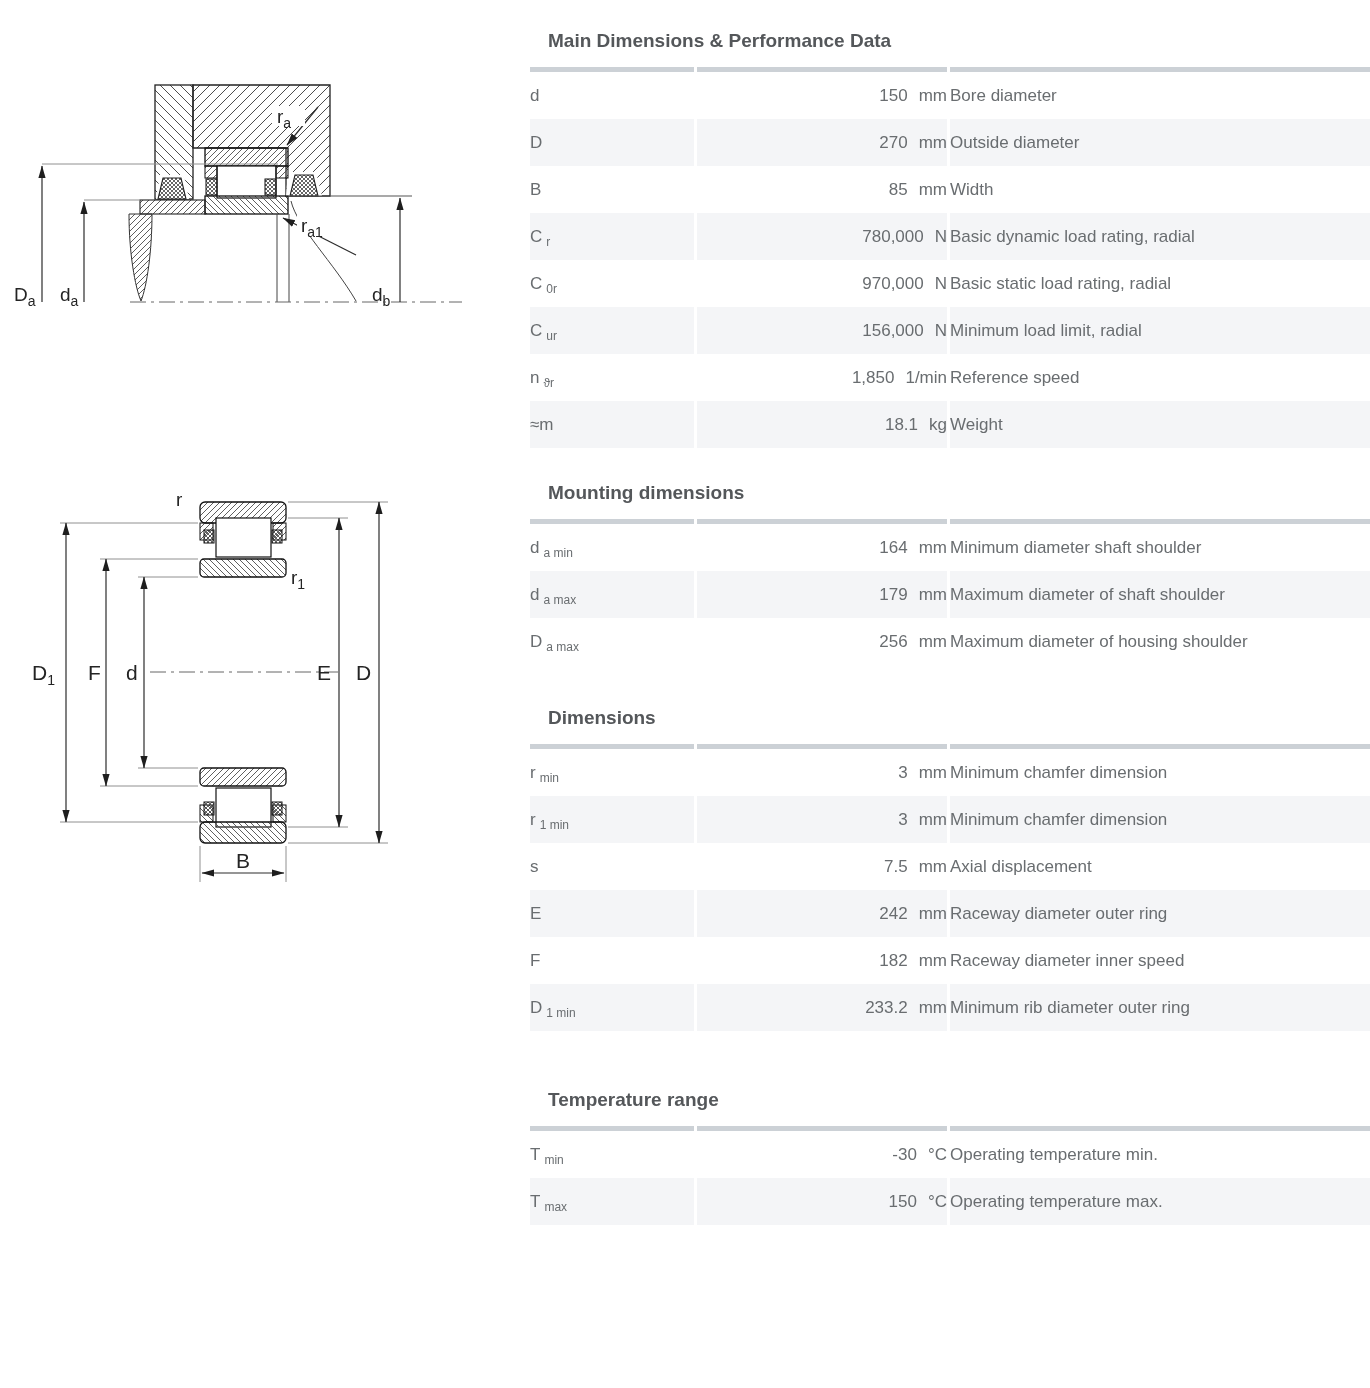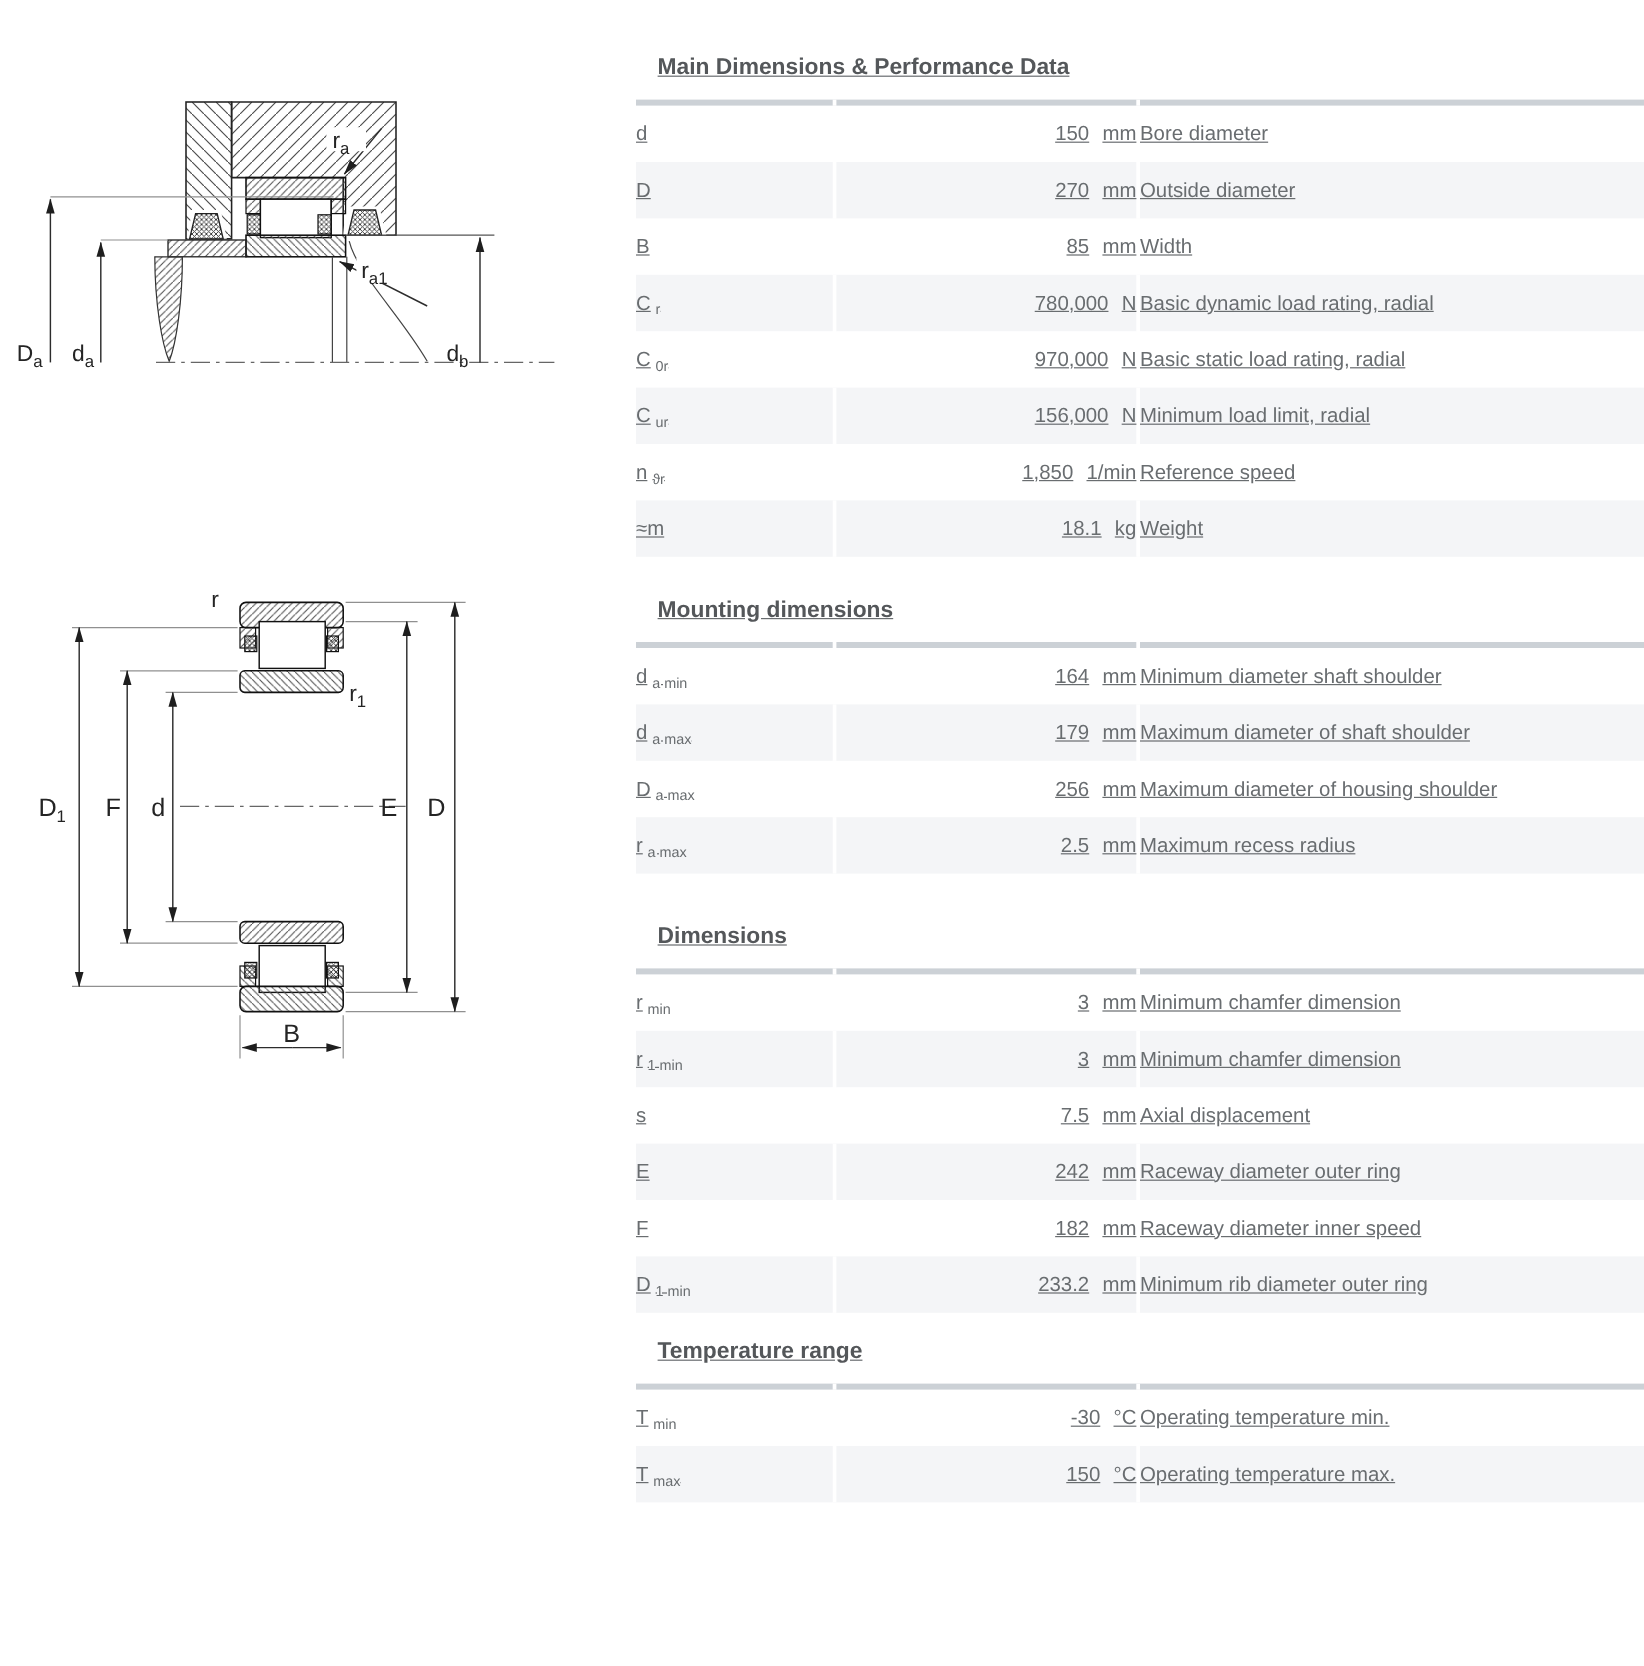--- a/index.html
+++ b/index.html
@@ -6,23 +6,23 @@
   .page{position:relative;width:1370px;height:1388px;background:#fff;overflow:hidden;
         font-family:"Liberation Sans","DejaVu Sans",sans-serif;color:#696d70;}
   
   .draw{position:absolute;left:0;}
   #svg1{top:55px;}
   #svg2{top:470px;}
   .dl{font-family:"Liberation Sans","DejaVu Sans",sans-serif;font-size:19px;fill:#242424;}
   .dlb{font-family:"Liberation Sans","DejaVu Sans",sans-serif;font-size:21px;fill:#242424;}
   .ds{font-size:14px;}
   
-  .right{position:absolute;left:530px;top:16px;width:840px;padding-top:28px;text-decoration:underline;}
+  .right{position:absolute;left:530px;top:0;width:840px;padding-top:28px;}
   .spec-section{margin:0;}
-  .m2{margin-top:32px;} .m3{margin-top:40px;} .m4{margin-top:20px;}
+  .m2{margin-top:32px;} .m3{margin-top:40px;} .m4{margin-top:56px;}
   .sec-title{margin:0 0 13px 18px;font-size:19px;line-height:26px;font-weight:bold;color:#54575a;}
   table.spec{width:840px;table-layout:fixed;border-collapse:separate;border-spacing:0;}
   .spec col.c1{width:164px;} .spec col.c2{width:253px;} .spec col.c3{width:423px;}
   .spec td{padding:0;vertical-align:middle;font-size:17px;color:#696d70;box-sizing:border-box;}
   .spec td+td{border-left:3px solid #ffffff;}
   .spec thead td{height:5px;background:#ccd1d6;}
   .spec tbody tr{height:47px;}
   .spec tbody tr:nth-child(even) td{background:#f4f5f7;}
   .c-sym{padding-left:18px;}
   .c-val{padding-left:24px;text-align:right;}
@@ -269,25 +269,20 @@
           <tr>
               <td class="c-sym"><span class="sym">d</span><span class="sub">a max</span></td>
               <td class="c-val"><span class="val">179</span><span class="unit">mm</span></td>
               <td class="c-desc"><span>Maximum diameter of shaft shoulder</span></td>
             </tr>
           <tr>
               <td class="c-sym"><span class="sym">D</span><span class="sub">a max</span></td>
               <td class="c-val"><span class="val">256</span><span class="unit">mm</span></td>
               <td class="c-desc"><span>Maximum diameter of housing shoulder</span></td>
             </tr>
-          <tr>
-              <td class="c-sym"><span class="sym">r</span><span class="sub">a max</span></td>
-              <td class="c-val"><span class="val">2.5</span><span class="unit">mm</span></td>
-              <td class="c-desc"><span>Maximum recess radius</span></td>
-            </tr>
         </tbody>
       </table>
     </div>
 
     <div class="spec-section m3">
       <h2 class="sec-title">Dimensions</h2>
       <table class="spec">
         <colgroup>
             <col class="c1">
             <col class="c2">

